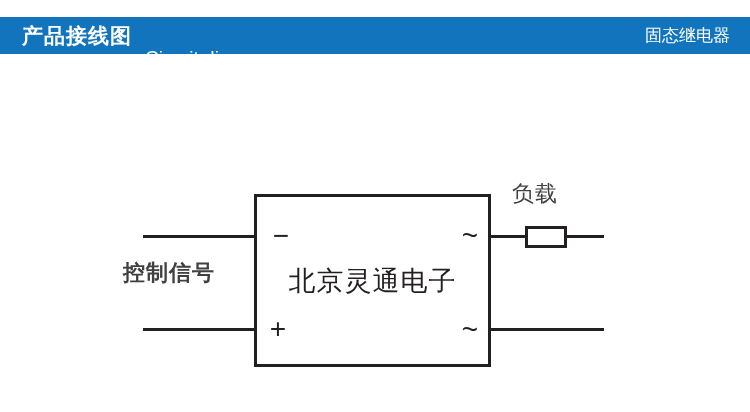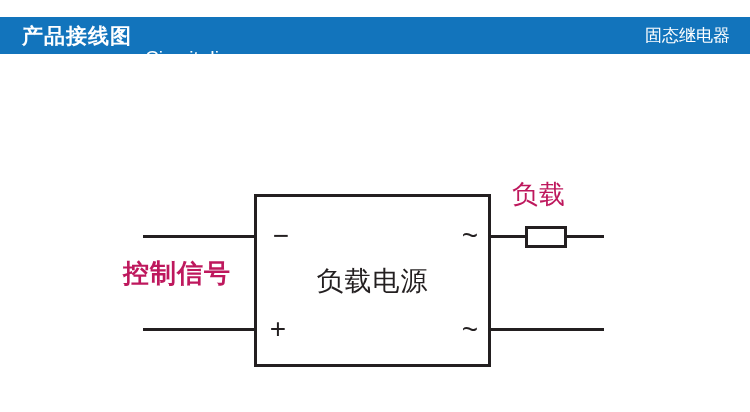--- a/index.html
+++ b/index.html
@@ -88,24 +88,24 @@
     height: 28px;
     display: flex;
     align-items: center;
     justify-content: center;
     font-size: 28px;
     color: #231F20;
     line-height: 1;
   }
   .side-label {
     position: absolute;
-    font-size: 26px;
+    font-size: 22px;
     line-height: 28px;
     letter-spacing: 1px;
-    color: #be185d;
+    color: #404040;
     white-space: nowrap;
   }
   .resistor {
     position: absolute;
     left: 525px;
     top: 172px;
     width: 42px;
     height: 22px;
     border: 3px solid #231F20;
     box-sizing: border-box;
@@ -137,21 +137,21 @@
   </div>
 
   <div class="diagram">
 
     <div class="wire wire-ctl-top"></div>
     <div class="wire wire-ctl-bottom"></div>
 
     <div class="side-label lbl-control">控制信号</div>
 
     <div class="relay-box">
-      <span class="relay-label">负载电源</span>
+      <span class="relay-label">北京灵通电子</span>
     </div>
 
     <div class="terminal t-minus">−</div>
     <div class="terminal t-plus">+</div>
     <div class="terminal t-ac-top">~</div>
     <div class="terminal t-ac-bot">~</div>
 
     <div class="wire wire-load-a"></div>
     <div class="resistor"></div>
     <div class="wire wire-load-b"></div>

